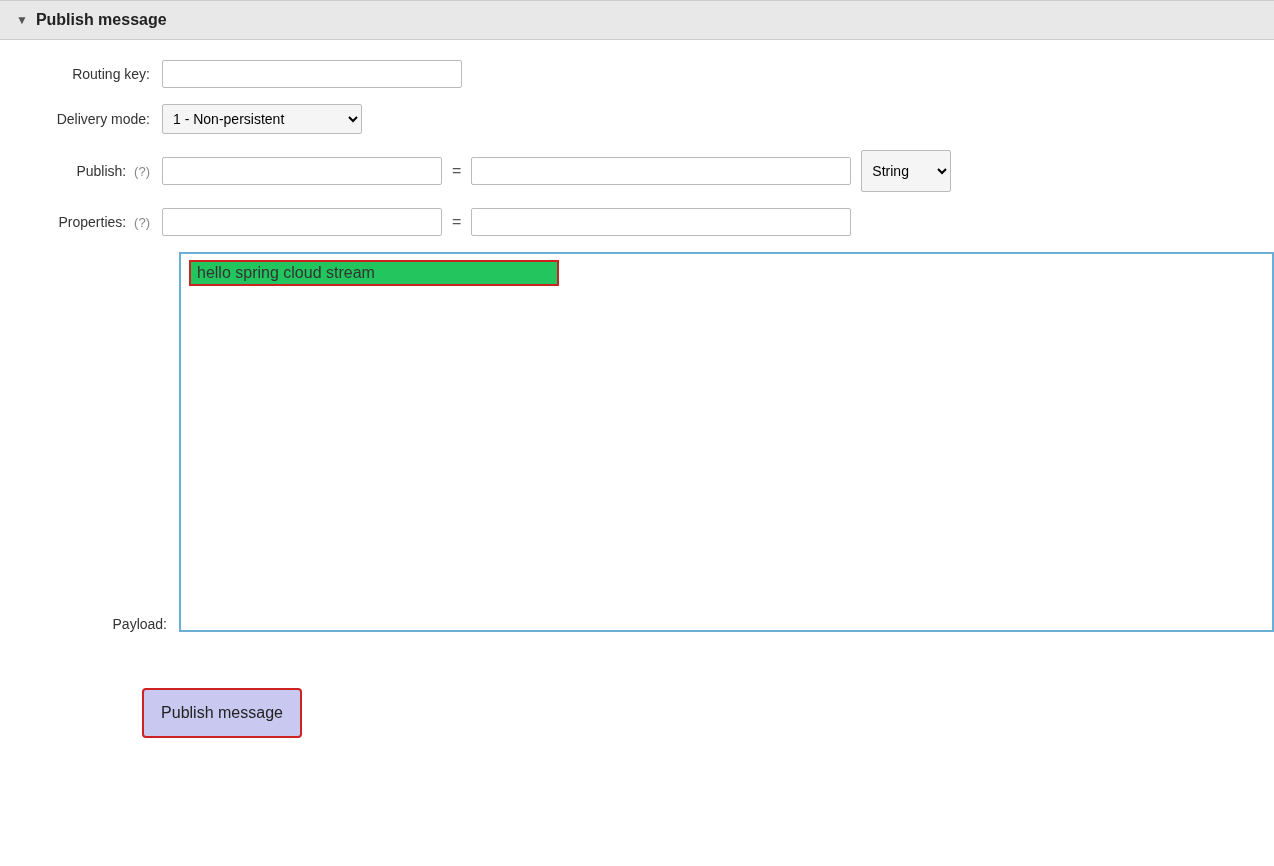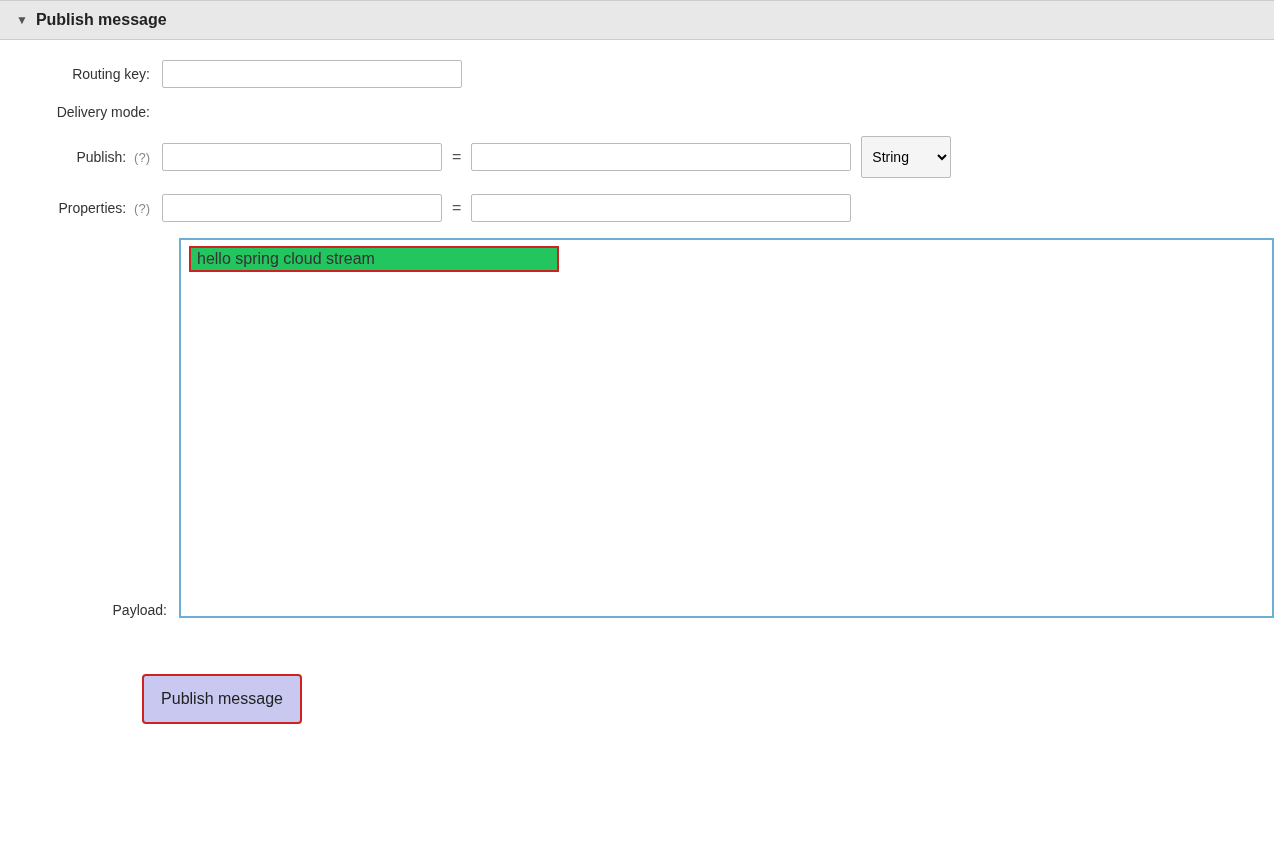--- a/index.html
+++ b/index.html
@@ -189,20 +189,24 @@
 
   <div class="form-area">
 
     <div class="form-row">
       <label class="form-label">Routing key:</label>
       <input type="text" class="text-input routing-key-input" value="" style="">
     </div>
 
     <div class="form-row">
       <label class="form-label">Delivery mode:</label>
+      <select class="select-input">
+        <option>1 - Non-persistent</option>
+        <option>2 - Persistent</option>
+      </select>
     </div>
 
     <div class="form-row headers-row">
       <span class="form-label">
         <span>Publish:</span>
         <span class="label-hint">(?)</span>
       </span>
       <input type="text" class="text-input header-key-input" value="" style="">
       <span class="equals-sign">=</span>
       <input type="text" class="text-input header-value-input" value="" style="">

